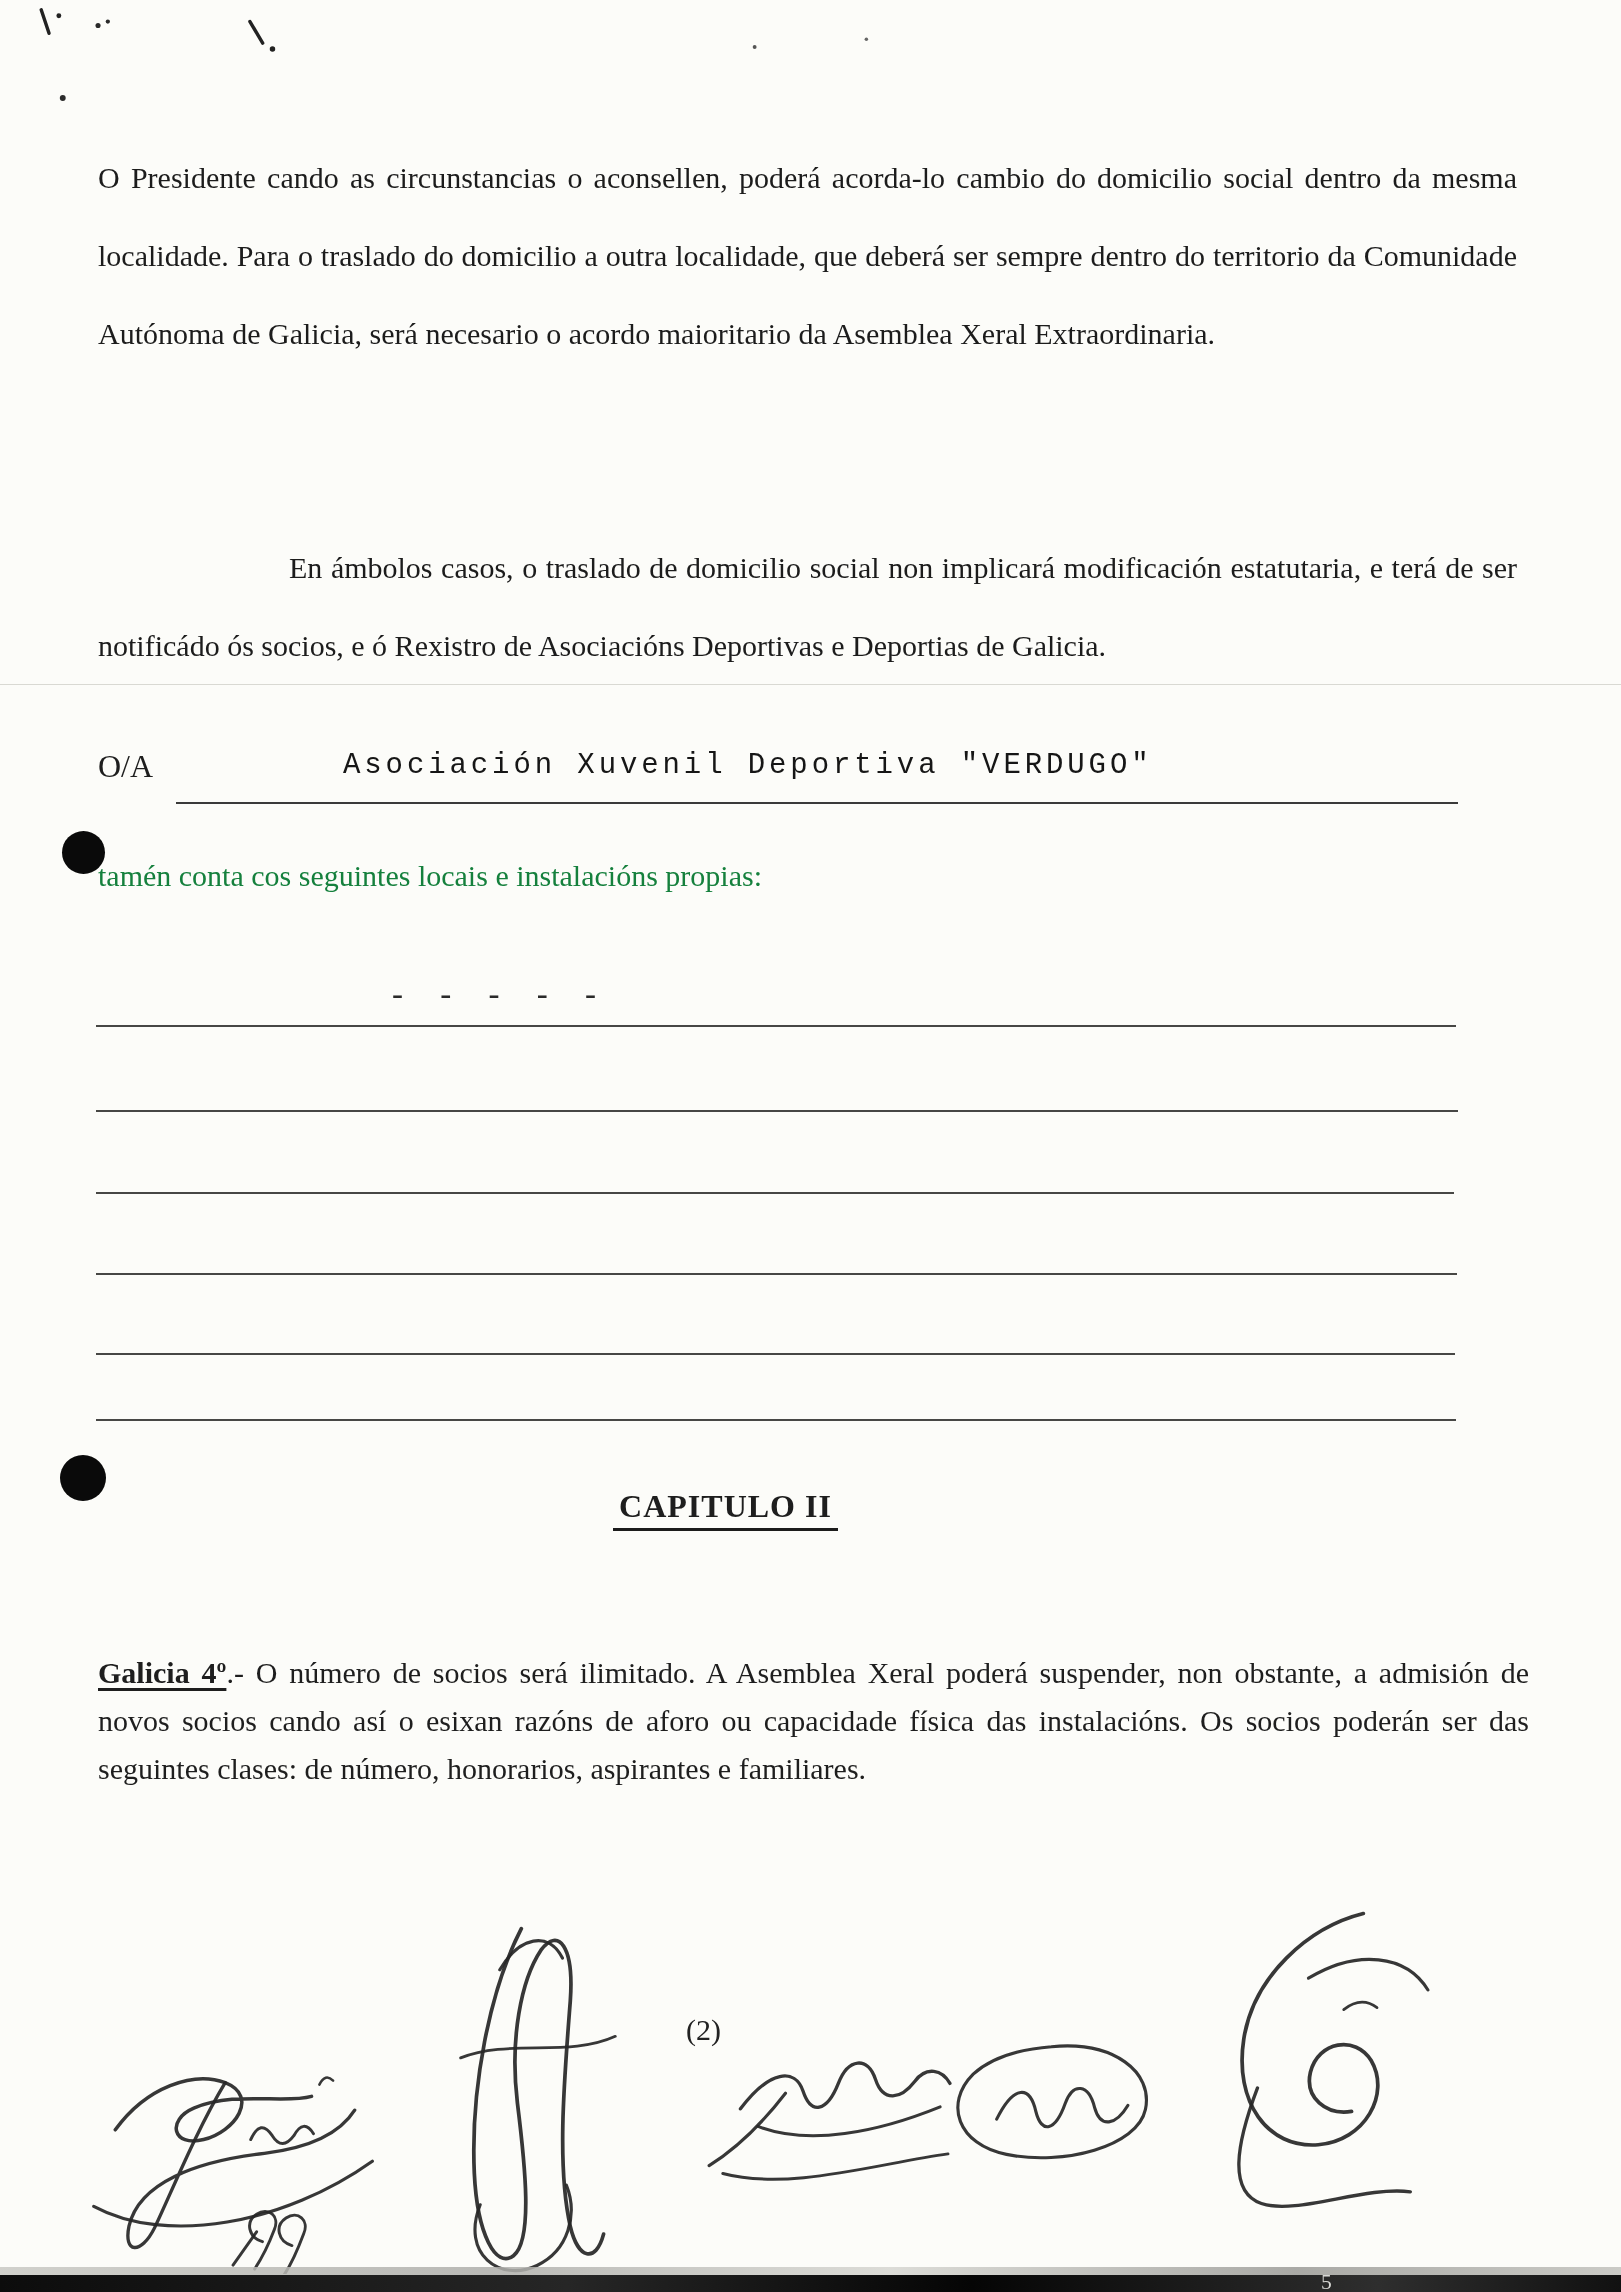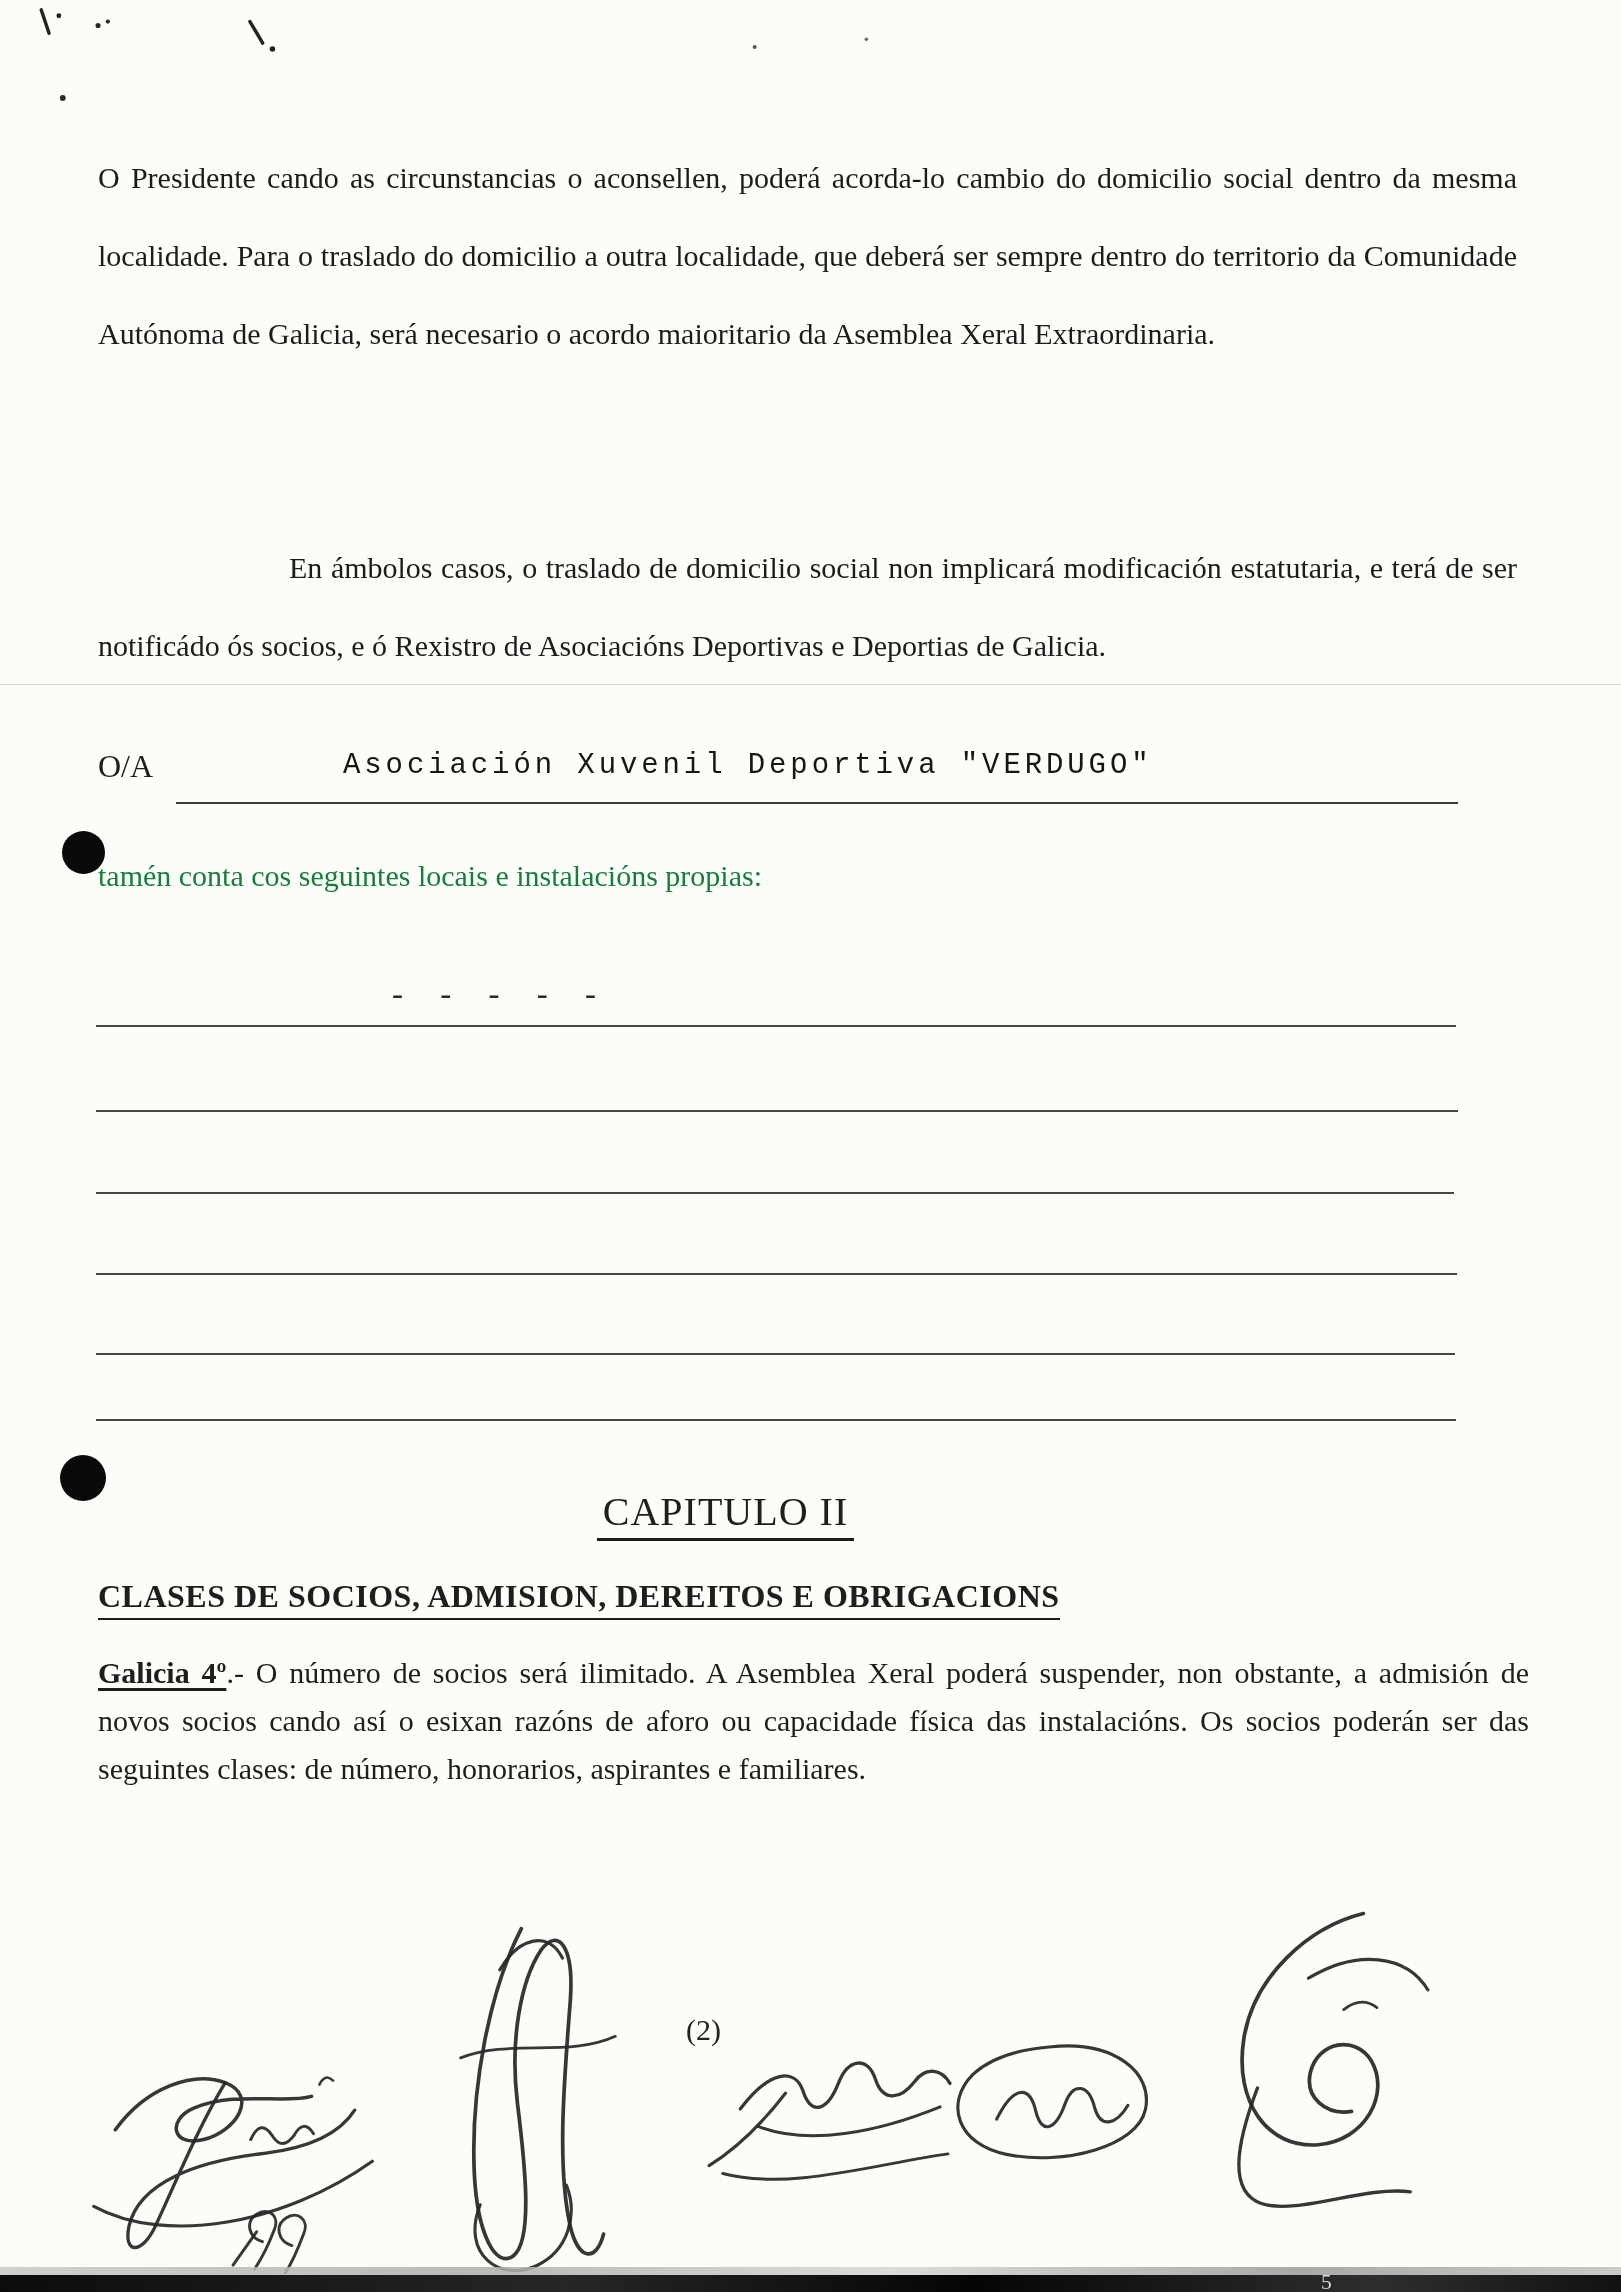--- a/index.html
+++ b/index.html
@@ -23,21 +23,21 @@
   #oa-value{
     left:343px;top:749px;
     font-family:"Liberation Mono", monospace;
     font-size:29px;letter-spacing:3.9px;color:#161616;
   }
   .dot{border-radius:50%;background:#0a0a0a;}
   #dot1{left:62px;top:831px;width:43px;height:43px;}
   #dot2{left:60px;top:1455px;width:46px;height:46px;}
   #dashes{left:392px;top:976px;font-size:33px;word-spacing:29px;color:#2a2a2a;}
   .rule{height:2px;background:#474745;}
-  #capitulo{left:0;top:1488px;width:1451px;text-align:center;font-size:40px;font-weight:normal;letter-spacing:1px;}
+  #capitulo{left:0;top:1488px;width:1451px;text-align:center;font-size:32px;font-weight:bold;letter-spacing:1px;}
   #capitulo span{border-bottom:3.9px solid #1c1c1c;padding:0 5.9px 3.9px 5.9px;}
   #section-heading{left:98px;top:1578px;font-size:32px;font-weight:bold;letter-spacing:0.5px;}
   #section-heading span{border-bottom:2.9px solid #1c1c1c;padding-bottom:3.9px;}
   .article{font-size:30px;line-height:48px;text-align:justify;width:1431px;left:98px;}
   #artigo4{top:1649px;}
   #artigo5{top:1854px;}
   .article-label{font-weight:bold;text-decoration:underline;text-decoration-thickness:2.5px;text-underline-offset:4.9px;}
   #page-number{left:686px;top:2013px;font-size:30px;color:#222;}
   .sig{pointer-events:none;}
   .sig path{fill:none;stroke:#262626;stroke-linecap:round;stroke-linejoin:round;opacity:.92;}
@@ -83,23 +83,20 @@
   <div class="abs rule" style="left:96px;top:1192px;width:1358px;"></div>
   <div class="abs rule" style="left:96px;top:1273px;width:1361px;"></div>
   <div class="abs rule" style="left:96px;top:1353px;width:1359px;"></div>
   <div class="abs rule" style="left:96px;top:1419px;width:1360px;"></div>
 
   <div id="dot2" class="abs dot"></div>
 
   <div id="capitulo" class="abs">
     <span>CAPITULO II</span>
   </div>
-  <div id="section-heading" class="abs">
-    <span>CLASES DE SOCIOS, ADMISION, DEREITOS E OBRIGACIONS</span>
-  </div>
 
   <div id="artigo4" class="abs article"><span class="article-label">Galicia 4º</span><span>.- O número de socios será ilimitado. A Asemblea Xeral poderá suspender, non obstante, a admisión de novos socios cando así o esixan razóns de aforo ou capacidade física das instalacións. Os socios poderán ser das seguintes clases: de número, honorarios, aspirantes e familiares.</span></div>
 
 
   <div id="page-number" class="abs">(2)</div>
 
   <svg class="abs sig" style="left:78px;top:2014px;" width="314" height="260" viewBox="0 0 320 265">
     <path d="M38,118 C70,74 118,58 150,70 C185,84 160,120 128,128 C96,136 90,108 118,96 C160,78 210,92 238,84" stroke-width="3.6"></path>
     <path d="M150,70 C120,120 96,180 78,218 C64,246 46,244 52,216 C62,172 120,150 190,142 C240,136 268,120 282,98" stroke-width="3.4"></path>
     <path d="M16,196 C90,236 210,214 300,150" stroke-width="3.2"></path>

